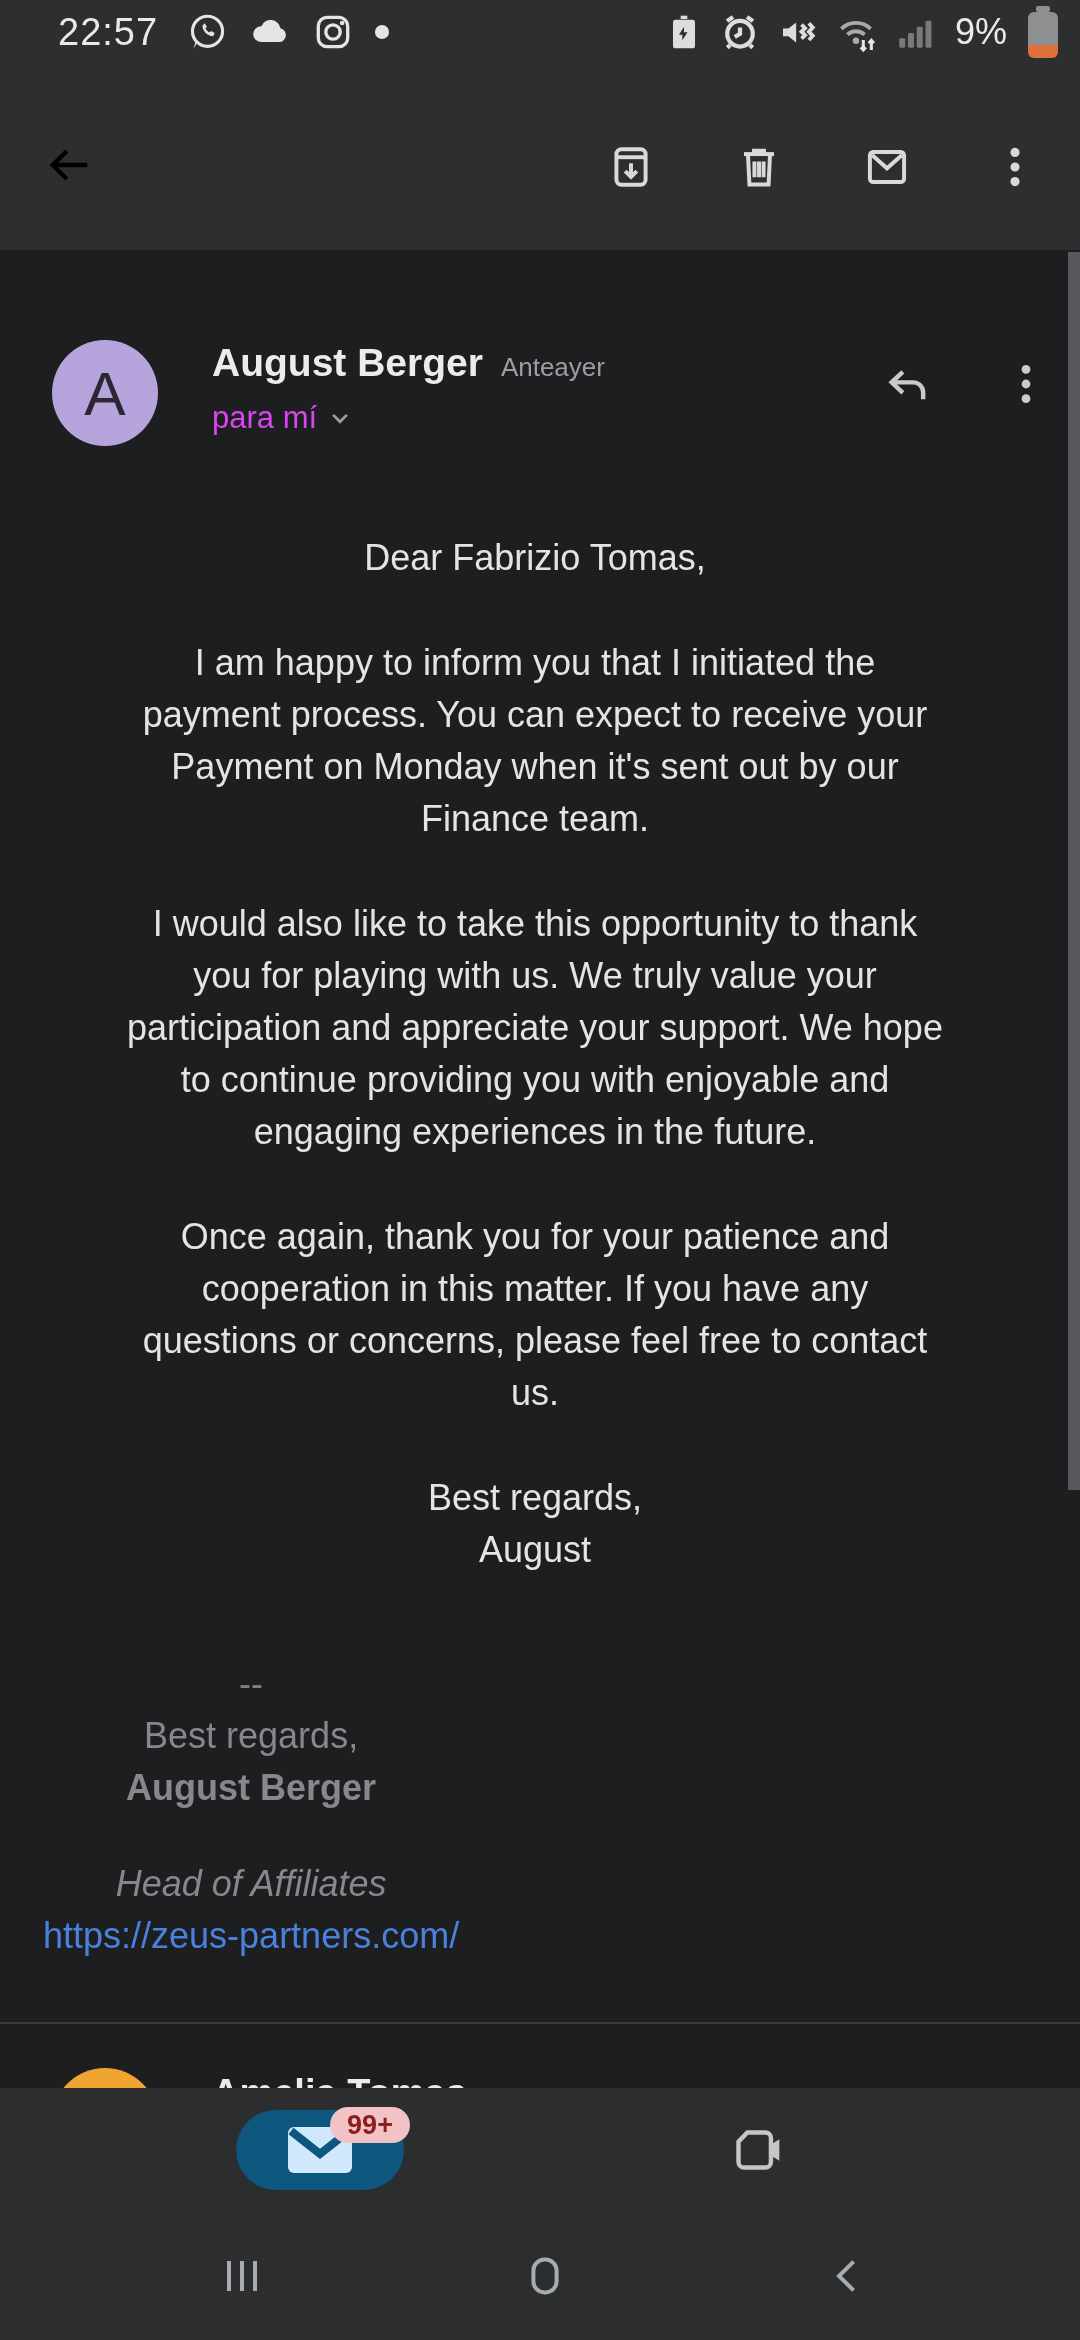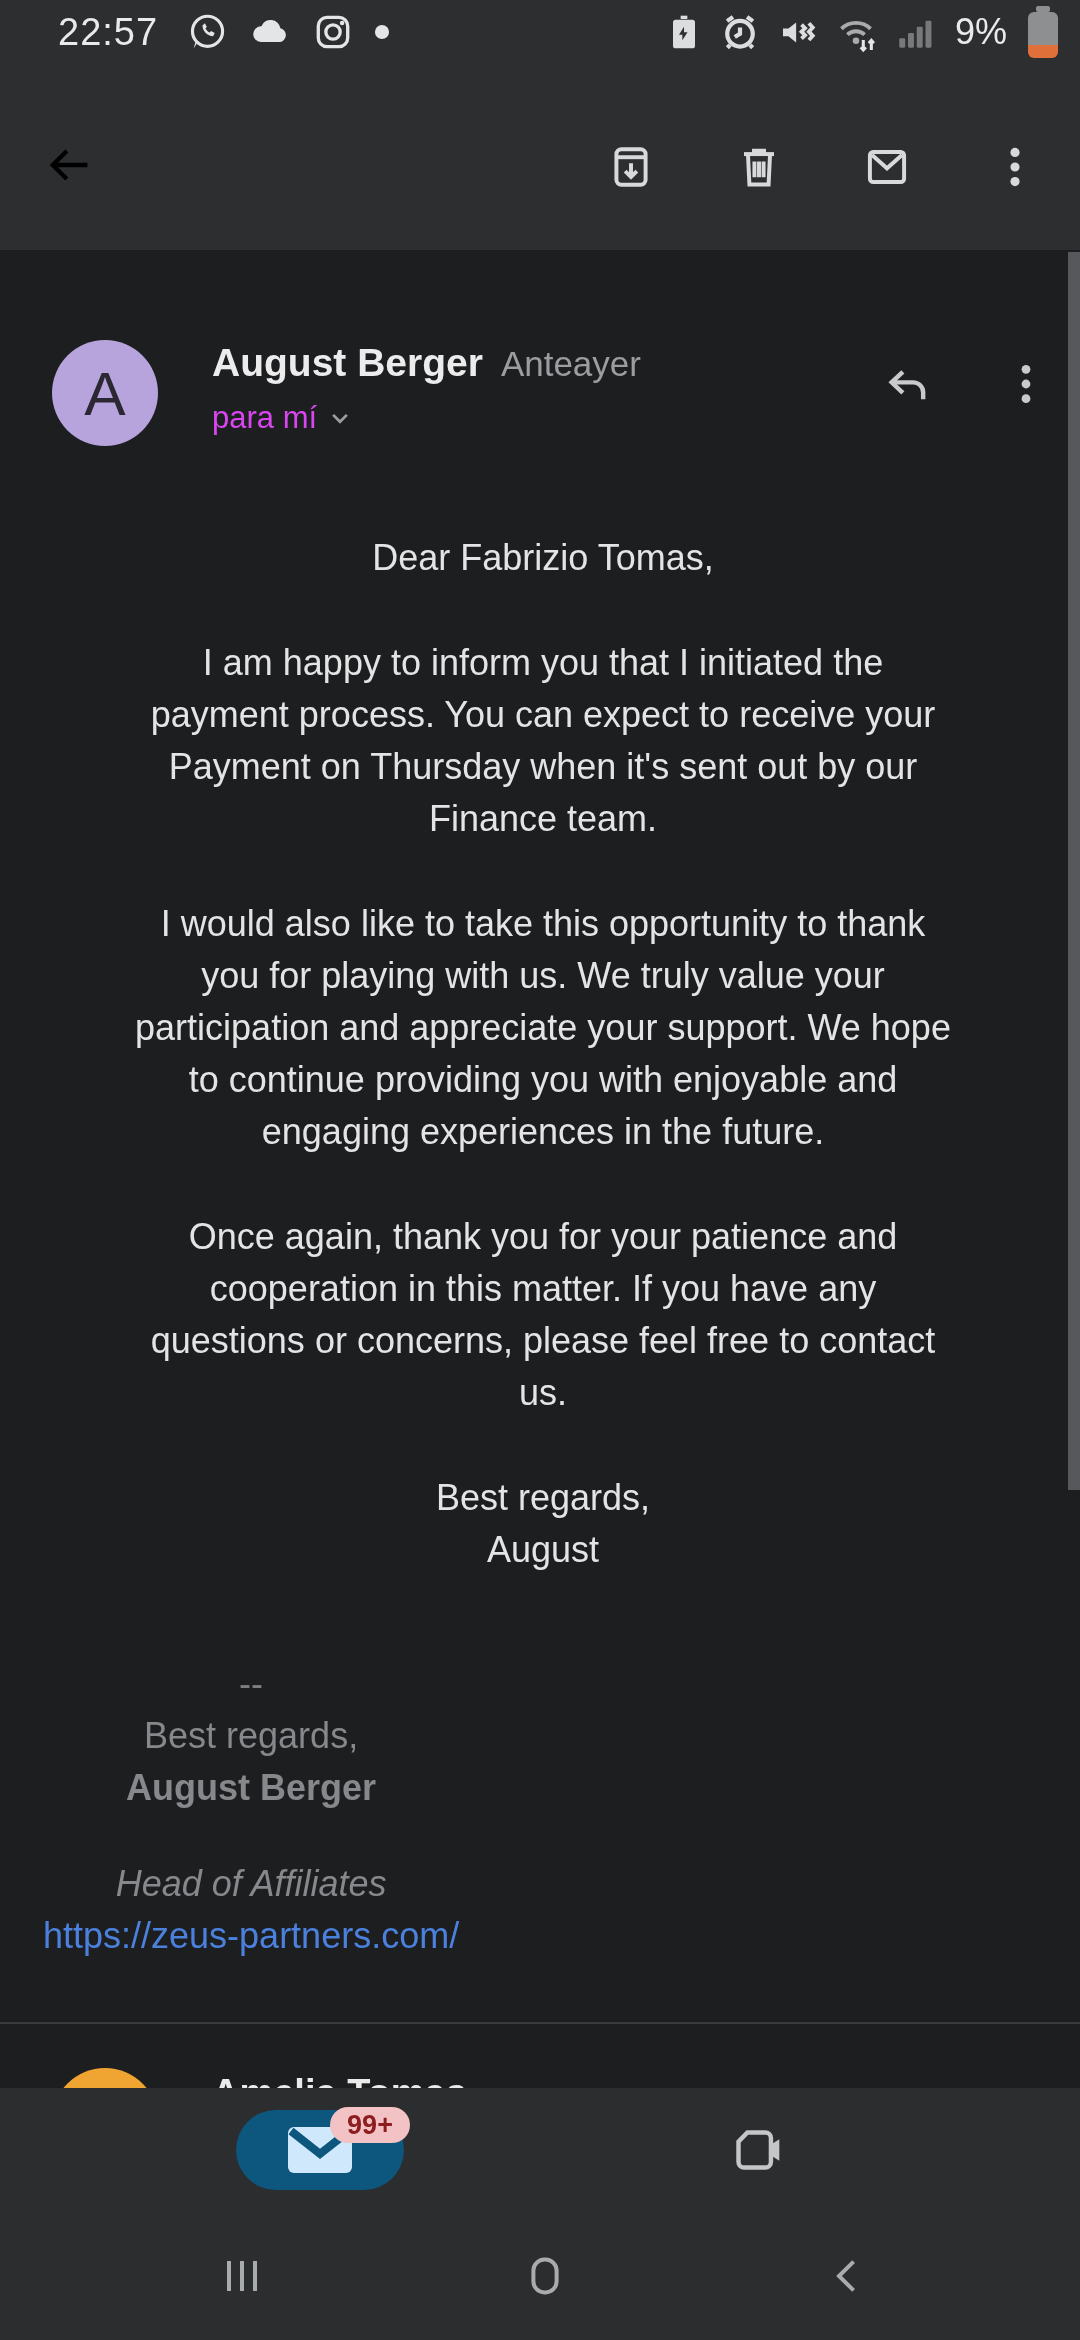--- a/index.html
+++ b/index.html
@@ -21,28 +21,28 @@
   .toolbar-back{position:absolute;left:44px;top:140px;width:52px;height:52px;color:#d8d9da;}
   .toolbar-actions{position:absolute;right:40px;top:142px;display:flex;gap:78px;color:#d8d9da;}
   .icon-btn{width:50px;height:50px;display:flex;align-items:center;justify-content:center;background:none;border:none;padding:0;color:inherit;}
 
   
   .avatar{position:absolute;left:52px;top:340px;width:106px;height:106px;border-radius:50%;
           background:#b7a4dd;display:flex;align-items:center;justify-content:center;
           color:#2b2834;font-size:62px;}
   .sender-line{position:absolute;left:212px;top:341px;white-space:nowrap;}
   .sender-name{font-size:39px;font-weight:bold;color:#ececed;}
-  .date-label{font-size:35px;color:#9b9da0;margin-left:18px;}
+  .date-label{font-size:26px;color:#9b9da0;margin-left:18px;}
   .to-row{position:absolute;left:212px;top:400px;display:flex;align-items:center;gap:8px;
           font-size:31px;color:#d946ef;}
   .reply-btn{position:absolute;left:880px;top:356px;width:56px;height:56px;color:#c9cacc;}
   .hdr-more{position:absolute;left:1004px;top:354px;width:44px;height:60px;color:#c9cacc;}
 
   
-  .body-text{position:absolute;left:43px;top:532px;width:1000px;}
+  .body-text{position:absolute;left:35px;top:532px;width:1000px;}
   .para{font-size:36px;line-height:52px;color:#e4e4e5;margin:0 0 53px 0;white-space:pre-line;}
   .signature{position:absolute;left:43px;top:1658px;font-size:36px;line-height:52px;color:#86888b;}
   .sig-sep{color:#7c7e81;}
   .sig-name{font-weight:bold;}
   .sig-title{font-style:italic;margin-top:44px;}
   .sig-link{color:#4b80dd;text-decoration:none;display:inline-block;}
 
   .scroll-thumb{position:absolute;right:0;top:252px;width:12px;height:1238px;background:#57585b;}
 
   
@@ -228,21 +228,21 @@
           <circle cx="12" cy="15" r="2.4"></circle>
           <circle cx="12" cy="23" r="2.4"></circle>
       </svg>
     </span>
   </button>
 
   <div class="body-text">
     <p class="para">Dear Fabrizio Tomas,</p>
     <p class="para">I am happy to inform you that I initiated the
 payment process. You can expect to receive your
-Payment on Thursday when it's sent out by our
+Payment on Monday when it's sent out by our
 Finance team.</p>
     <p class="para">I would also like to take this opportunity to thank
 you for playing with us. We truly value your
 participation and appreciate your support. We hope
 to continue providing you with enjoyable and
 engaging experiences in the future.</p>
     <p class="para">Once again, thank you for your patience and
 cooperation in this matter. If you have any
 questions or concerns, please feel free to contact
 us.</p>

